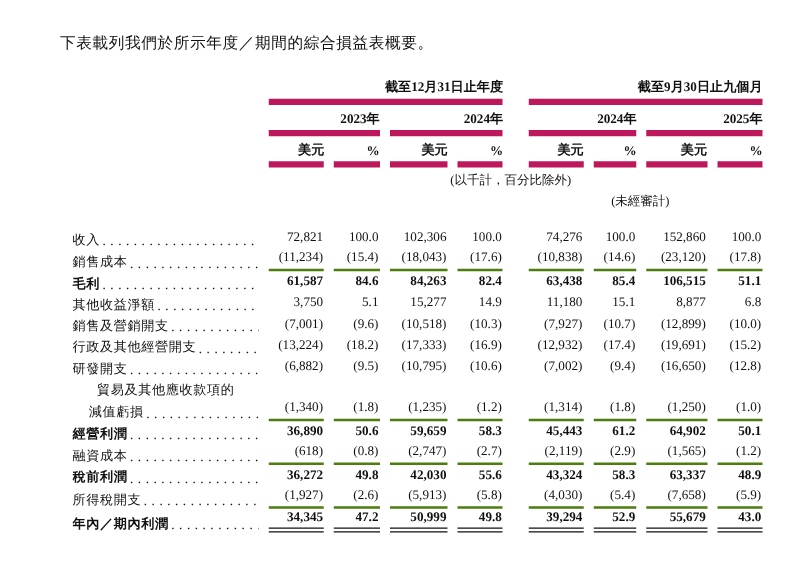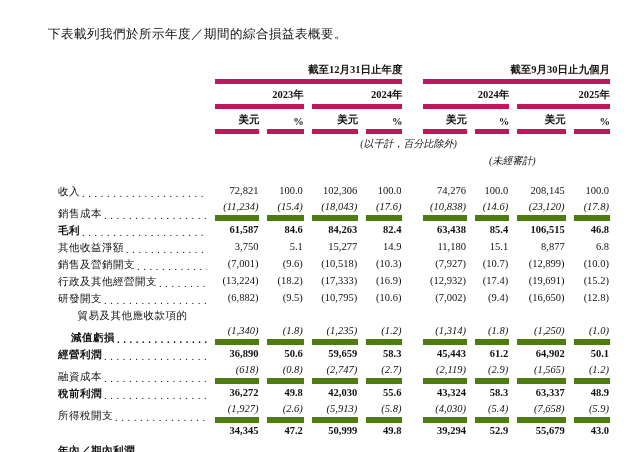--- a/index.html
+++ b/index.html
@@ -48,21 +48,20 @@
   th { font-weight: bold; }
   th .hline {
     border-bottom: 5px solid #be185d;
     text-align: right;
     padding: 1px 0 2px 0;
     margin-left: 8px;
     margin-top: 3px;
     white-space: nowrap;
   }
   td.note-cell {
-    font-style: italic;
     font-size: 10px;
     text-align: center;
     padding-top: 3px;
     white-space: nowrap;
   }
   tr.gap-row td { height: 14px; }
 
   td.label-cell { overflow: hidden; }
   .labwrap { display: flex; align-items: flex-end; overflow: hidden; justify-content: center; }
   .labwrap .txt { white-space: nowrap; letter-spacing: 0.5px; }
@@ -70,32 +69,32 @@
     flex: 1 1 auto;
     min-width: 0;
     overflow: hidden;
     white-space: nowrap;
     padding-left: 2px;
   }
   .labwrap .dots::before {
     content: ". . . . . . . . . . . . . . . . . . . . . . . . . . . . . . . . . . . . . . . .";
     letter-spacing: 0.5px;
   }
-  tr.indent .labwrap { padding-left: 13px; font-weight: bold; }
+  tr.indent .labwrap { padding-left: 13px; }
 
   td.num { padding-left: 8px; }
   td.num .val {
     text-align: right;
     min-height: 13px;
     padding: 2px 1px 1px 0;
     white-space: nowrap;
   }
   tr.bold .txt, tr.bold .val { font-weight: bold; }
-  tr.rule-single td.num .val.ruled { border-bottom: 6px solid #4d7c0f; font-style: italic; }
-  tr.rule-double td.num .val.ruled { border-bottom: 4px double #111; padding-bottom: 16px; }
+  tr.rule-single td.num .val.ruled { border-bottom: 2px solid #4d7c0f; }
+  tr.rule-double td.num .val.ruled { border-bottom: 4px double #111; padding-bottom: 0; }
   tbody tr td { height: 17px; }
 </style>
 </head>
 <body>
 
 <div class="doc">
   <p class="intro">下表載列我們於所示年度／期間的綜合損益表概要。</p>
 
   <table class="fin">
     <colgroup>
@@ -199,21 +198,21 @@
             <div class="val">100.0</div>
           </td>
           <td></td>
           <td class="num">
             <div class="val">74,276</div>
           </td>
           <td class="num">
             <div class="val">100.0</div>
           </td>
           <td class="num">
-            <div class="val">208,145</div>
+            <div class="val">152,860</div>
           </td>
           <td class="num">
             <div class="val">100.0</div>
           </td>
         </tr>
         <tr class="rule-single">
           <td class="label-cell">
             <div class="labwrap">
               <span class="txt">銷售成本</span>
               <span class="dots"></span>
@@ -268,21 +267,21 @@
           <td class="num">
             <div class="val">63,438</div>
           </td>
           <td class="num">
             <div class="val">85.4</div>
           </td>
           <td class="num">
             <div class="val">106,515</div>
           </td>
           <td class="num">
-            <div class="val">46.8</div>
+            <div class="val">51.1</div>
           </td>
         </tr>
         <tr class="">
           <td class="label-cell">
             <div class="labwrap">
               <span class="txt">其他收益淨額</span>
               <span class="dots"></span>
             </div>
           </td>
           <td class="num">

